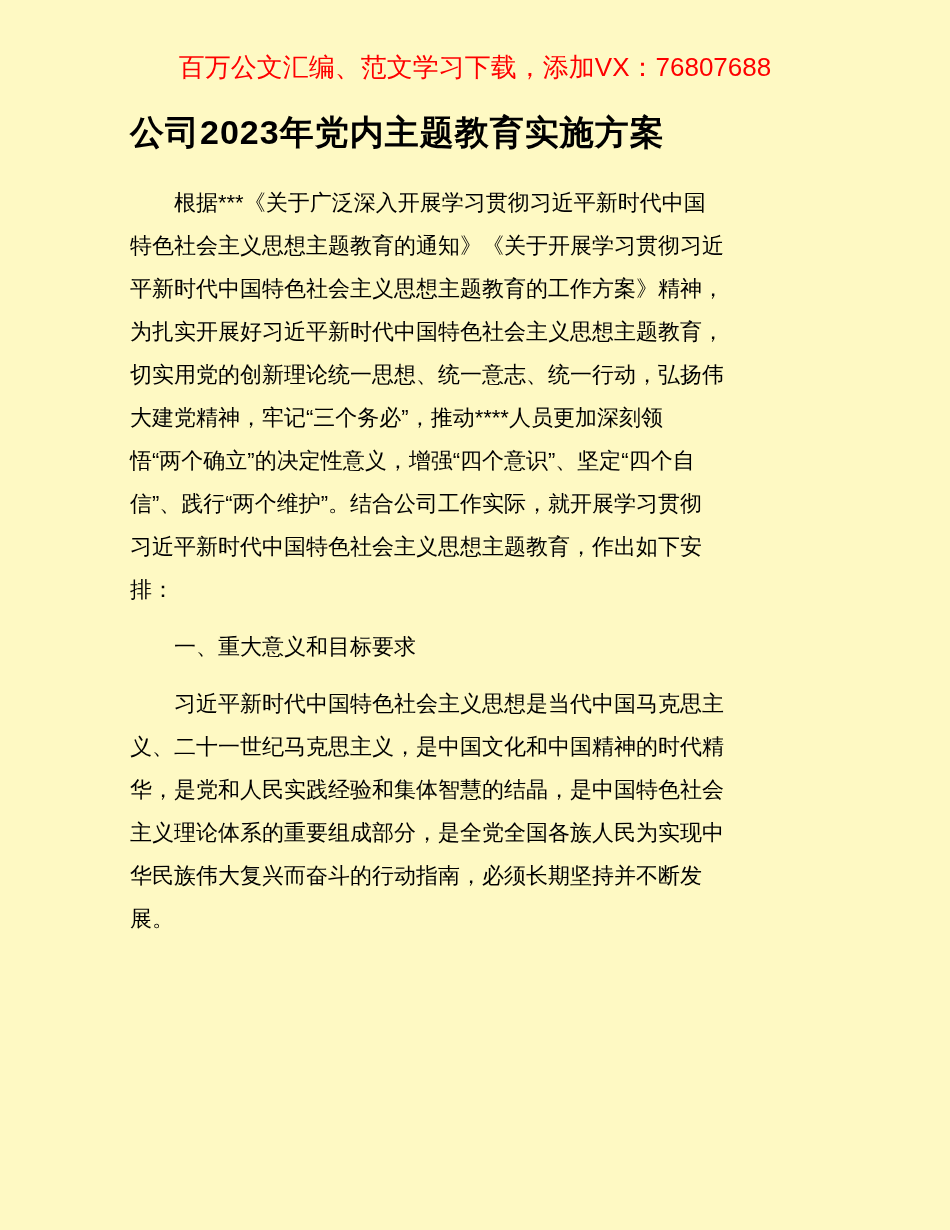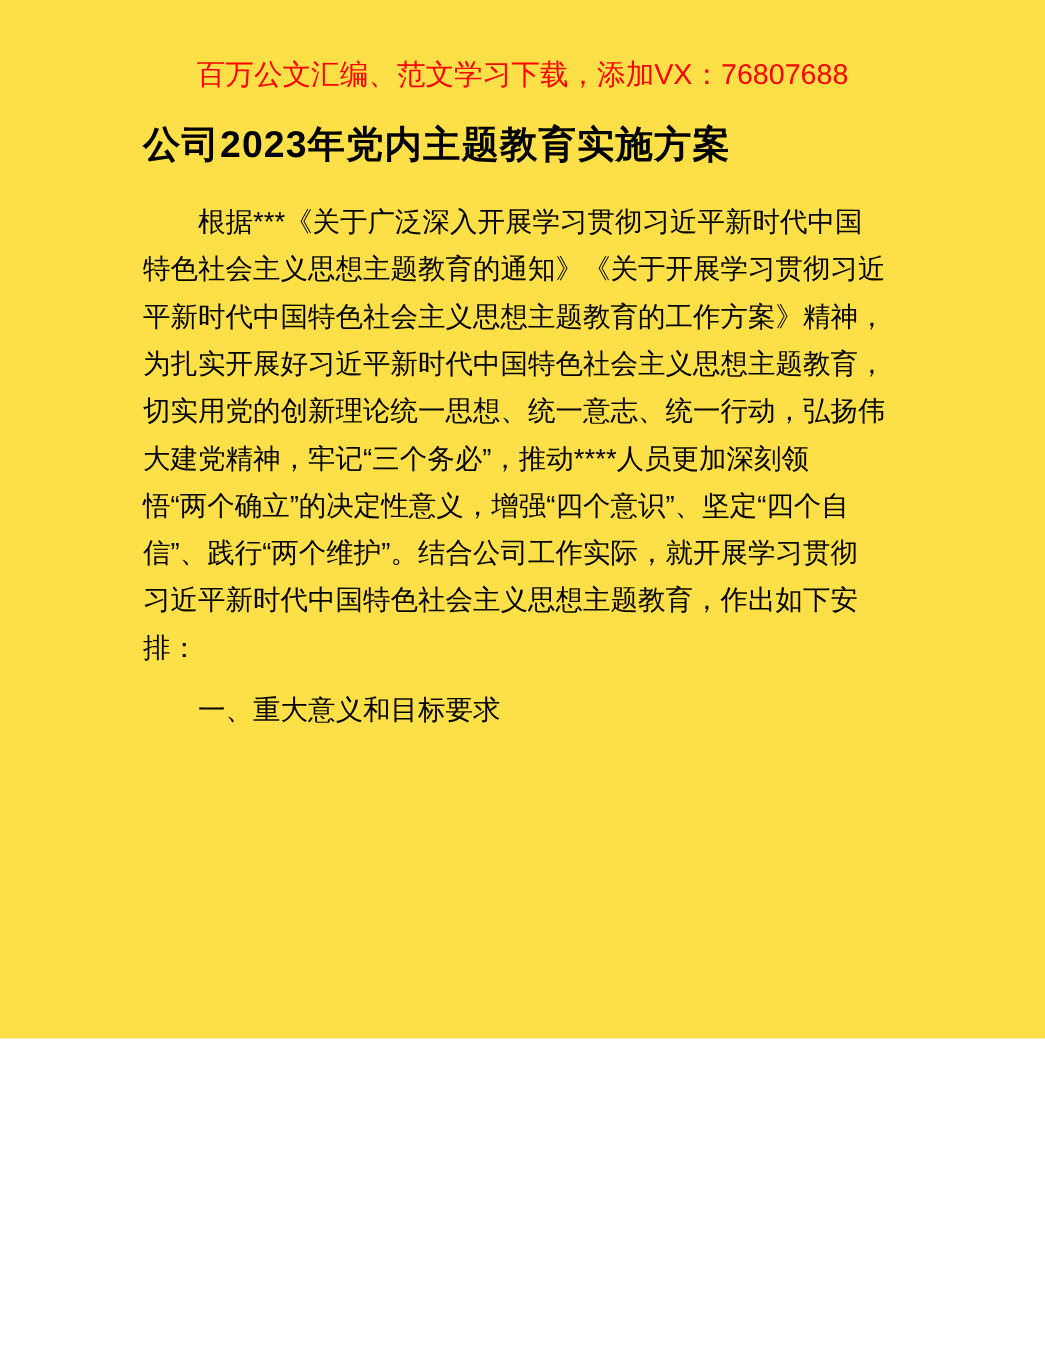--- a/index.html
+++ b/index.html
@@ -9,43 +9,43 @@
   }
   body {
     width: 950px;
     height: 1230px;
     color: #000000;
     font-family: "Liberation Sans", sans-serif;
   }
   .page {
     box-sizing: border-box;
     width: 950px;
-    height: 944px;
+    height: 1230px;
     padding: 53px 130px 0 130px;
-    background: #fde047;
+    background: #fef9c3;
     overflow: hidden;
   }
   .notice {
     text-align: center;
     color: #fe0000;
     font-size: 26px;
     line-height: 28px;
     white-space: nowrap;
   }
   .doc-title {
     margin: 28px 0 0 0;
     text-align: left;
     font-size: 34px;
     line-height: 46px;
     font-weight: 600;
     letter-spacing: 1px;
   }
   .doc-body {
     margin-top: 26px;
-    font-size: 25px;
+    font-size: 22px;
     line-height: 43px;
   }
   .para {
     margin: 0 0 14px 0;
     text-indent: 2em;
     text-align: justify;
     white-space: pre-line;
   }
   .para.heading {
     text-align: left;
@@ -68,17 +68,23 @@
 为扎实开展好习近平新时代中国特色社会主义思想主题教育，
 切实用党的创新理论统一思想、统一意志、统一行动，弘扬伟
 大建党精神，牢记“三个务必”，推动****人员更加深刻领
 悟“两个确立”的决定性意义，增强“四个意识”、坚定“四个自
 信”、践行“两个维护”。结合公司工作实际，就开展学习贯彻
 习近平新时代中国特色社会主义思想主题教育，作出如下安
 排：</p>
 
     <p class="para heading">一、重大意义和目标要求</p>
 
+    <p class="para">习近平新时代中国特色社会主义思想是当代中国马克思主
+义、二十一世纪马克思主义，是中国文化和中国精神的时代精
+华，是党和人民实践经验和集体智慧的结晶，是中国特色社会
+主义理论体系的重要组成部分，是全党全国各族人民为实现中
+华民族伟大复兴而奋斗的行动指南，必须长期坚持并不断发
+展。</p>
 
 
   </div>
 
 </div>
 
 </body></html>

